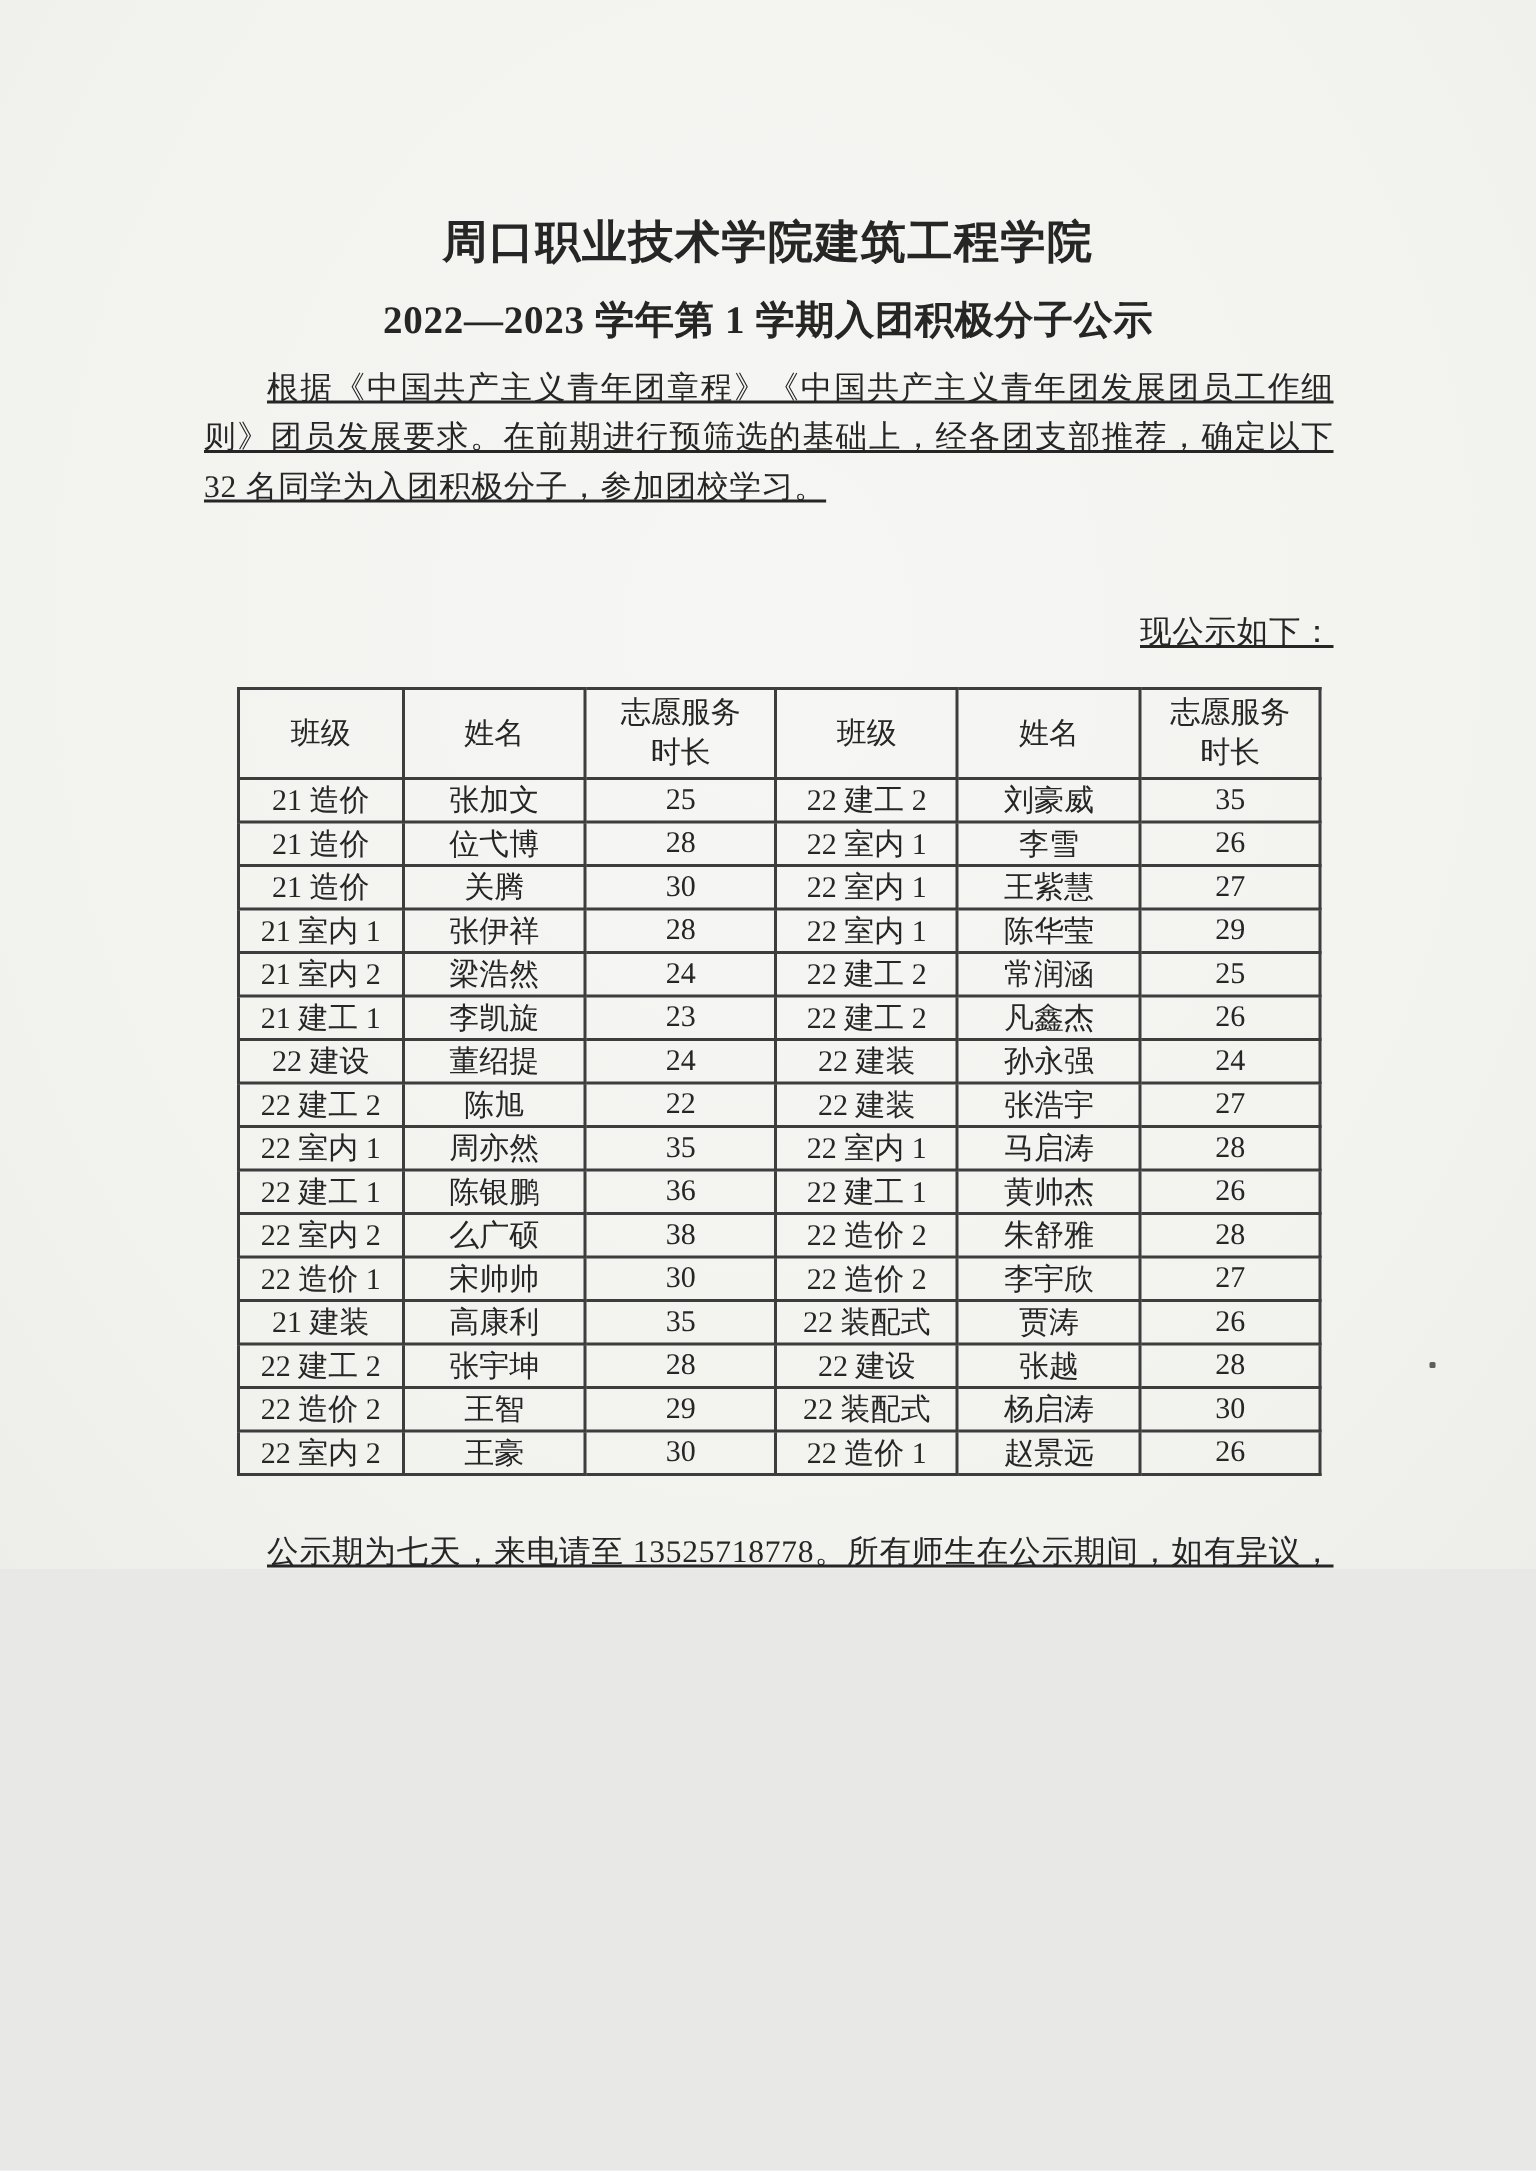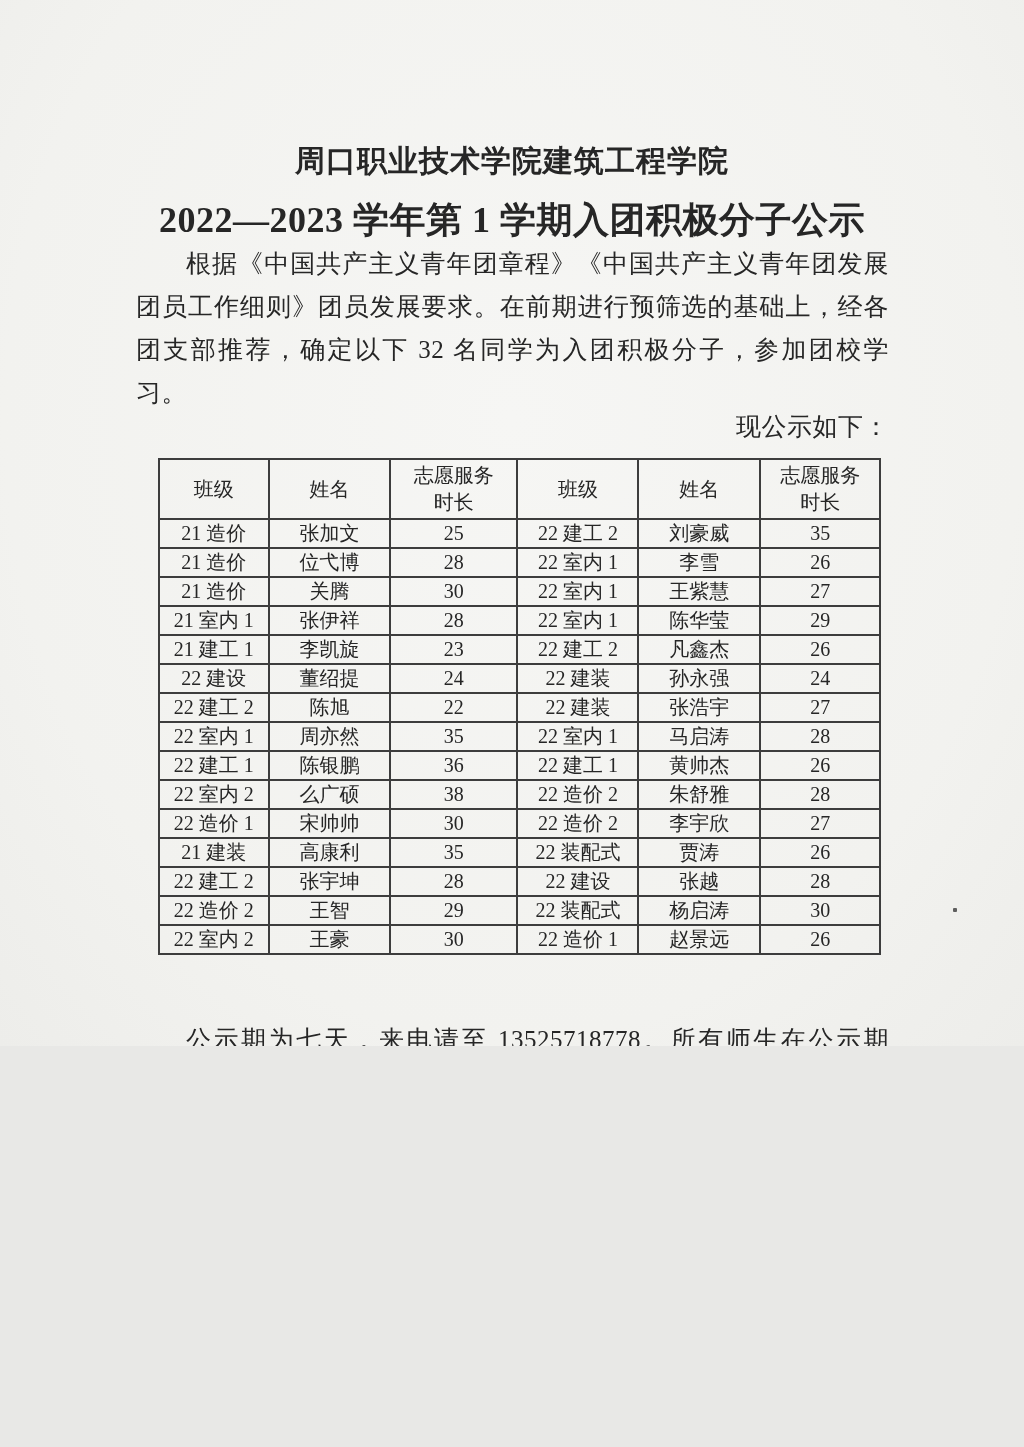--- a/index.html
+++ b/index.html
@@ -13,28 +13,29 @@
     font-family:"Liberation Serif","DejaVu Serif",serif;
     overflow:hidden;
   }
   .doc-title{
     position:absolute;top:141px;left:0;width:100%;
     text-align:center;font-size:30px;font-weight:bold;
     letter-spacing:1px;margin:0;
   }
   .doc-subtitle{
     position:absolute;top:196px;left:0;width:100%;
-    text-align:center;font-size:36px;font-weight:bold;
+    text-align:center;font-size:26px;font-weight:bold;
     letter-spacing:0.5px;margin:0;
   }
   .para{
     position:absolute;left:136px;width:753px;
-    font-size:25px;line-height:43px;
+    font-size:21px;line-height:33px;
     text-align:justify;text-indent:2em;margin:0;
     letter-spacing:0.5px;
+    text-decoration:underline;
   }
   .intro{top:242px;}
   .lead{top:405px;text-indent:2em;text-align:right;}
   .closing{top:1018px;}
   table.roster{
     position:absolute;top:458px;left:158px;width:723px;
     border-collapse:collapse;table-layout:fixed;
     font-size:20px;
   }
   table.roster th, table.roster td{
@@ -123,20 +124,28 @@
           <td>王紫慧</td>
           <td>27</td>
         </tr>
         <tr>
           <td>21 室内 1</td>
           <td>张伊祥</td>
           <td>28</td>
           <td>22 室内 1</td>
           <td>陈华莹</td>
           <td>29</td>
+        </tr>
+        <tr>
+          <td>21 室内 2</td>
+          <td>梁浩然</td>
+          <td>24</td>
+          <td>22 建工 2</td>
+          <td>常润涵</td>
+          <td>25</td>
         </tr>
         <tr>
           <td>21 建工 1</td>
           <td>李凯旋</td>
           <td>23</td>
           <td>22 建工 2</td>
           <td>凡鑫杰</td>
           <td>26</td>
         </tr>
         <tr>

